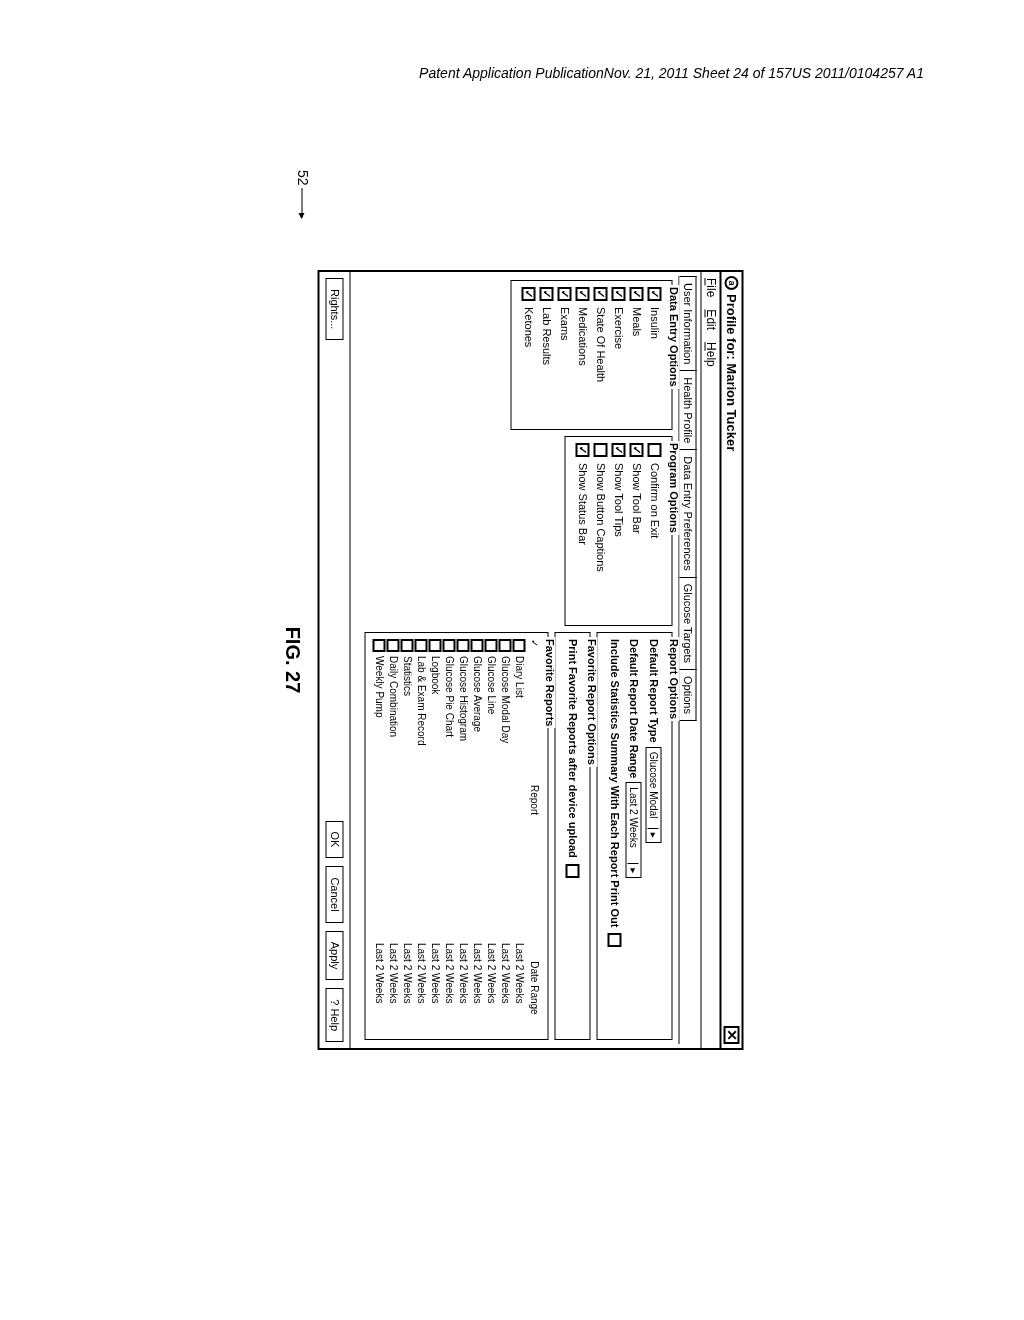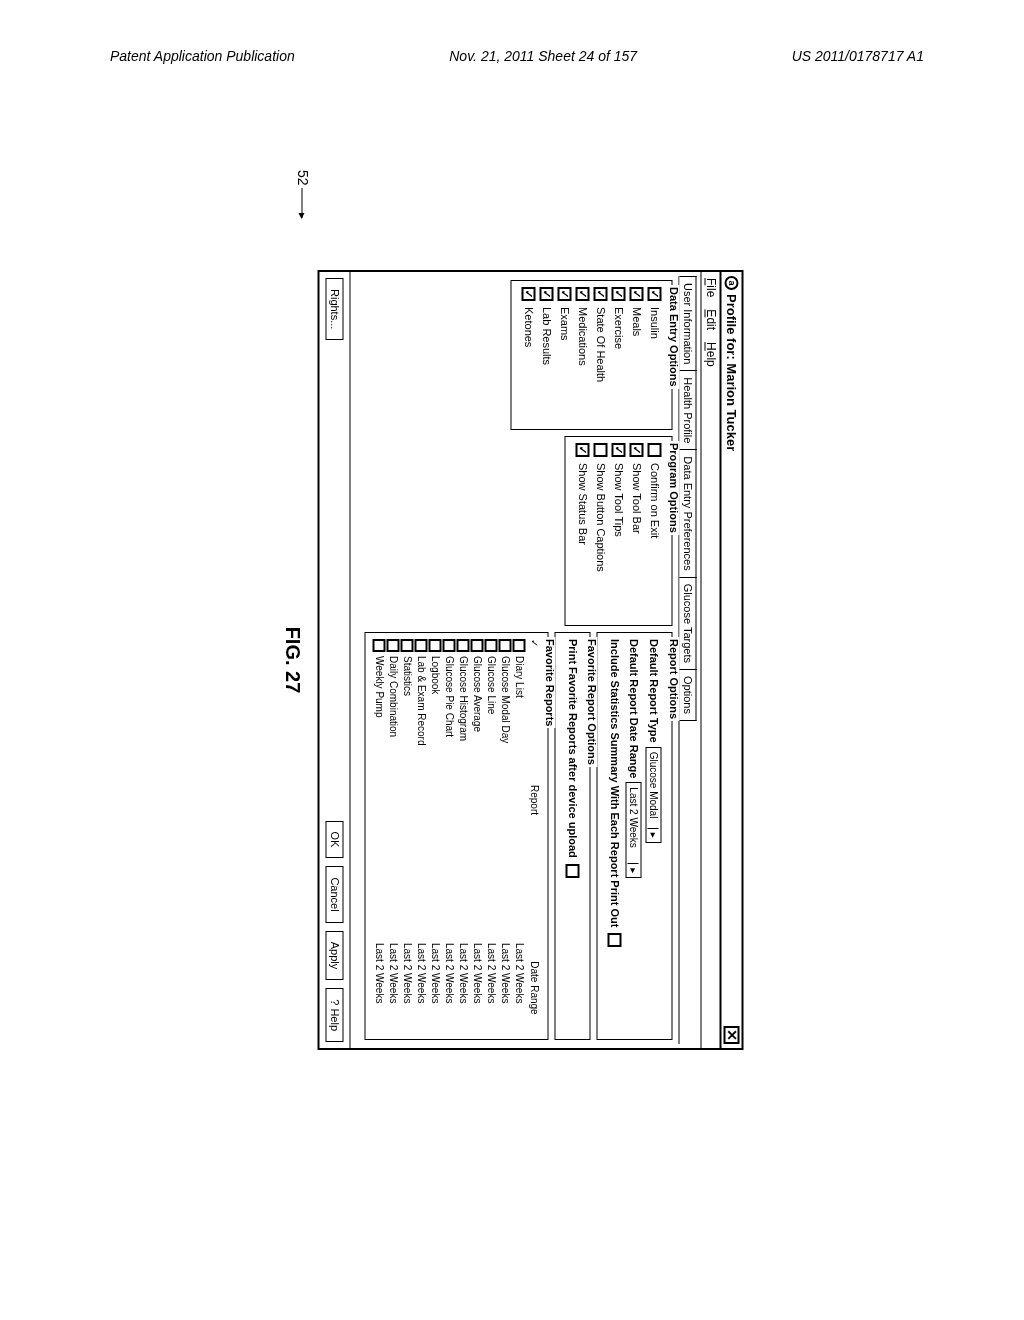--- a/index.html
+++ b/index.html
@@ -7,25 +7,25 @@
     margin: 0;
     font-family: Arial, sans-serif;
     font-size: 11px;
     background: #fff;
     width: 1024px;
     height: 1320px;
     position: relative;
   }
   .page-header {
     position: absolute;
-    top: 48px;
+    top: 65px;
     left: 0;
     right: 0;
     display: flex;
-    justify-content: space-between;
+    justify-content: flex-end;
     padding: 0 100px 0 110px;
     font-size: 14px;
     font-style: italic;
   }
   .rotated-container {
     position: absolute;
     left: 512px;
     top: 660px;
     transform: translate(-50%, -50%) rotate(90deg);
     width: 900px;
@@ -227,21 +227,21 @@
     font-size: 20px;
     margin-top: 14px;
   }
 </style>
 </head>
 <body>
 
 <div class="page-header">
   <span>Patent Application Publication</span>
   <span>Nov. 21, 2011  Sheet 24 of 157</span>
-  <span>US 2011/0178717 A1</span>
+  <span>US 2011/0104257 A1</span>
 </div>
 
 <div class="rotated-container">
   <div class="window">
 
     <div class="titlebar">
       <span class="app-icon">a</span>
       <span class="title">Profile for: Marion Tucker</span>
       <span class="close-btn">✕</span>
     </div>

